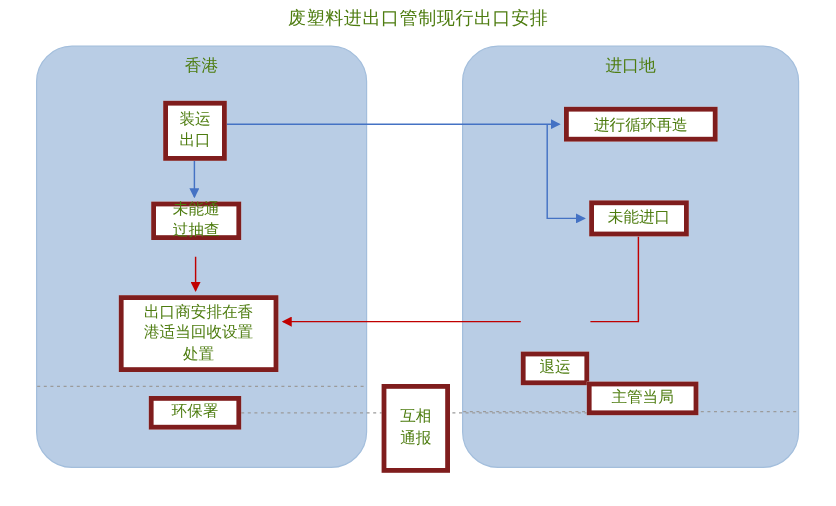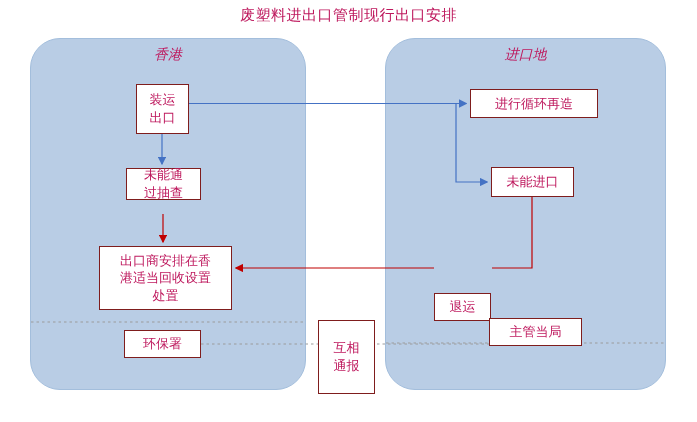--- a/index.html
+++ b/index.html
@@ -1,38 +1,38 @@
 <!DOCTYPE html>
 <html><head>
 <meta charset="utf-8">
 <style>
   html,body { margin:0; padding:0; background:#ffffff; }
   .stage {
     position:relative; width:697px; height:422px; background:#ffffff;
-    font-family:"DejaVu Sans","Liberation Sans",sans-serif; color:#be185d;
+    font-family:"DejaVu Sans","Liberation Sans",sans-serif; color:#4d7c0f;
     overflow:hidden;
   }
   .title {
     position:absolute; left:0; right:0; top:6px;
     text-align:center; font-size:15px; letter-spacing:0.5px;
   }
   .region {
     position:absolute; background:#b9cde5; border:1px solid #a3bedc;
     border-radius:30px; box-sizing:border-box;
   }
   .region-left  { left:30px;  top:38px; width:276px; height:352px; }
   .region-right { left:385px; top:38px; width:281px; height:352px; }
   .region-label {
-    position:absolute; text-align:center; font-size:14px;font-style:italic;
+    position:absolute; text-align:center; font-size:14px;
   }
   .label-hk { left:30px;  top:46px; width:276px; }
   .label-ip { left:385px; top:46px; width:281px; }
   .connector-layer { position:absolute; left:0; top:0; pointer-events:none; }
   .node {
-    position:absolute; background:#ffffff; border:1px solid #7f1d1d;
+    position:absolute; background:#ffffff; border:4px solid #7f1d1d;
     display:flex; align-items:center; justify-content:center;
     text-align:center; white-space:pre-line; font-size:13px; line-height:1.35;
     box-sizing:border-box;
   }
   .node-shipment   { left:136px; top:84px;  width:53px;  height:50px; }
   .node-recycle    { left:470px; top:89px;  width:128px; height:29px;font-family:Liberation Serif, serif; }
   .node-failcheck  { left:126px; top:168px; width:75px;  height:32px; }
   .node-failimport { left:491px; top:167px; width:83px;  height:30px; }
   .node-exporter   { left:99px;  top:246px; width:133px; height:64px; }
   .node-return     { left:434px; top:254px; width:57px;  height:28px;margin-top:39px; }

